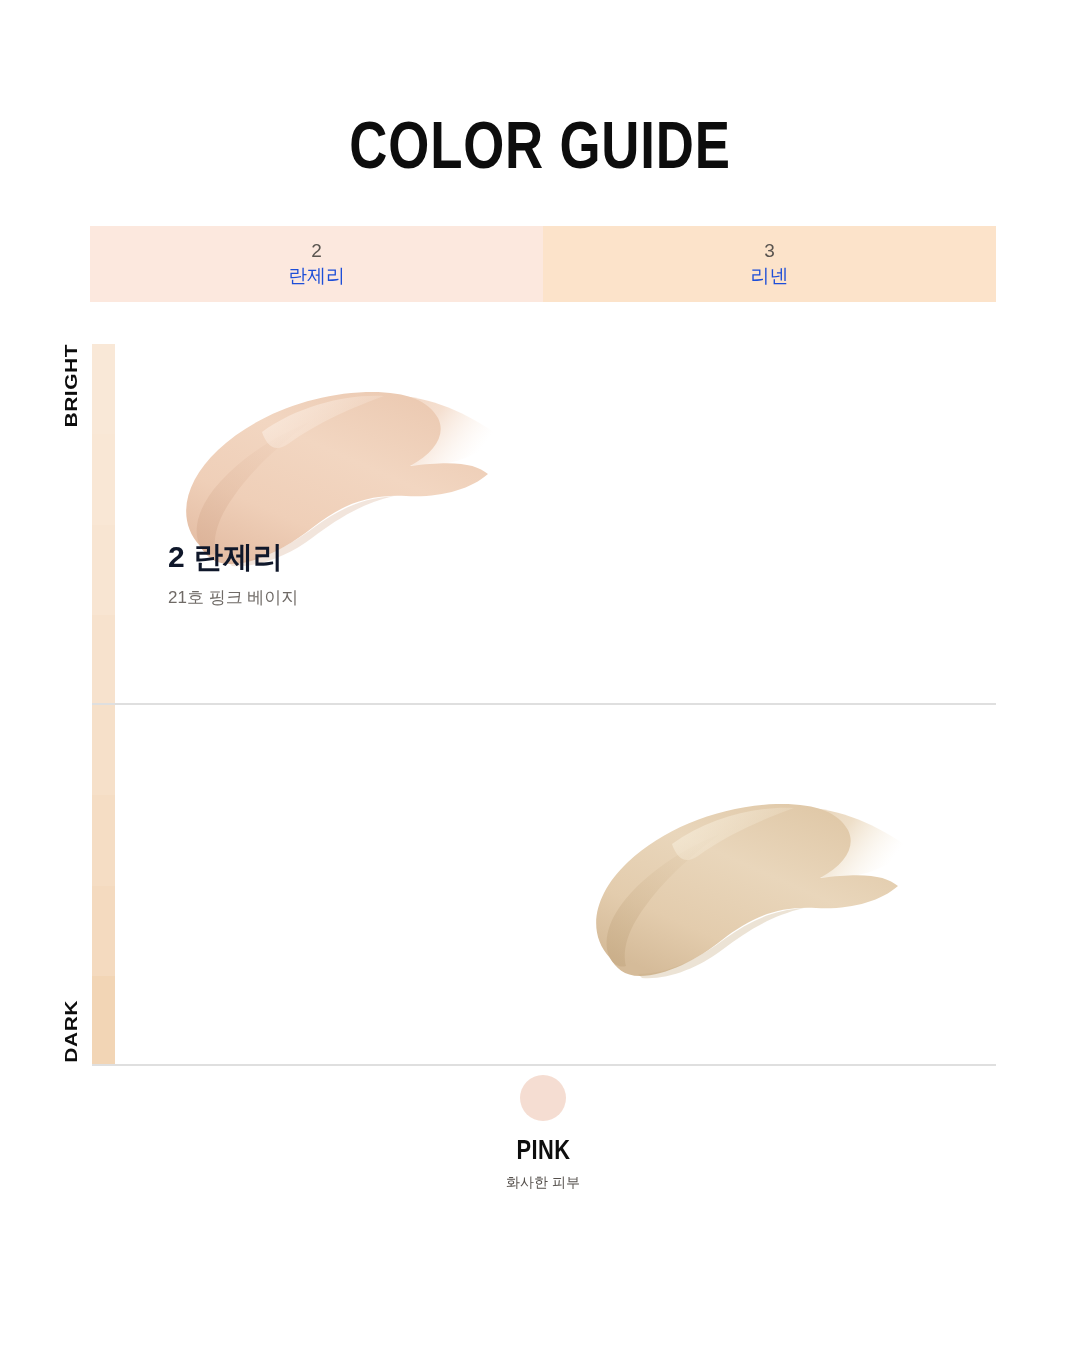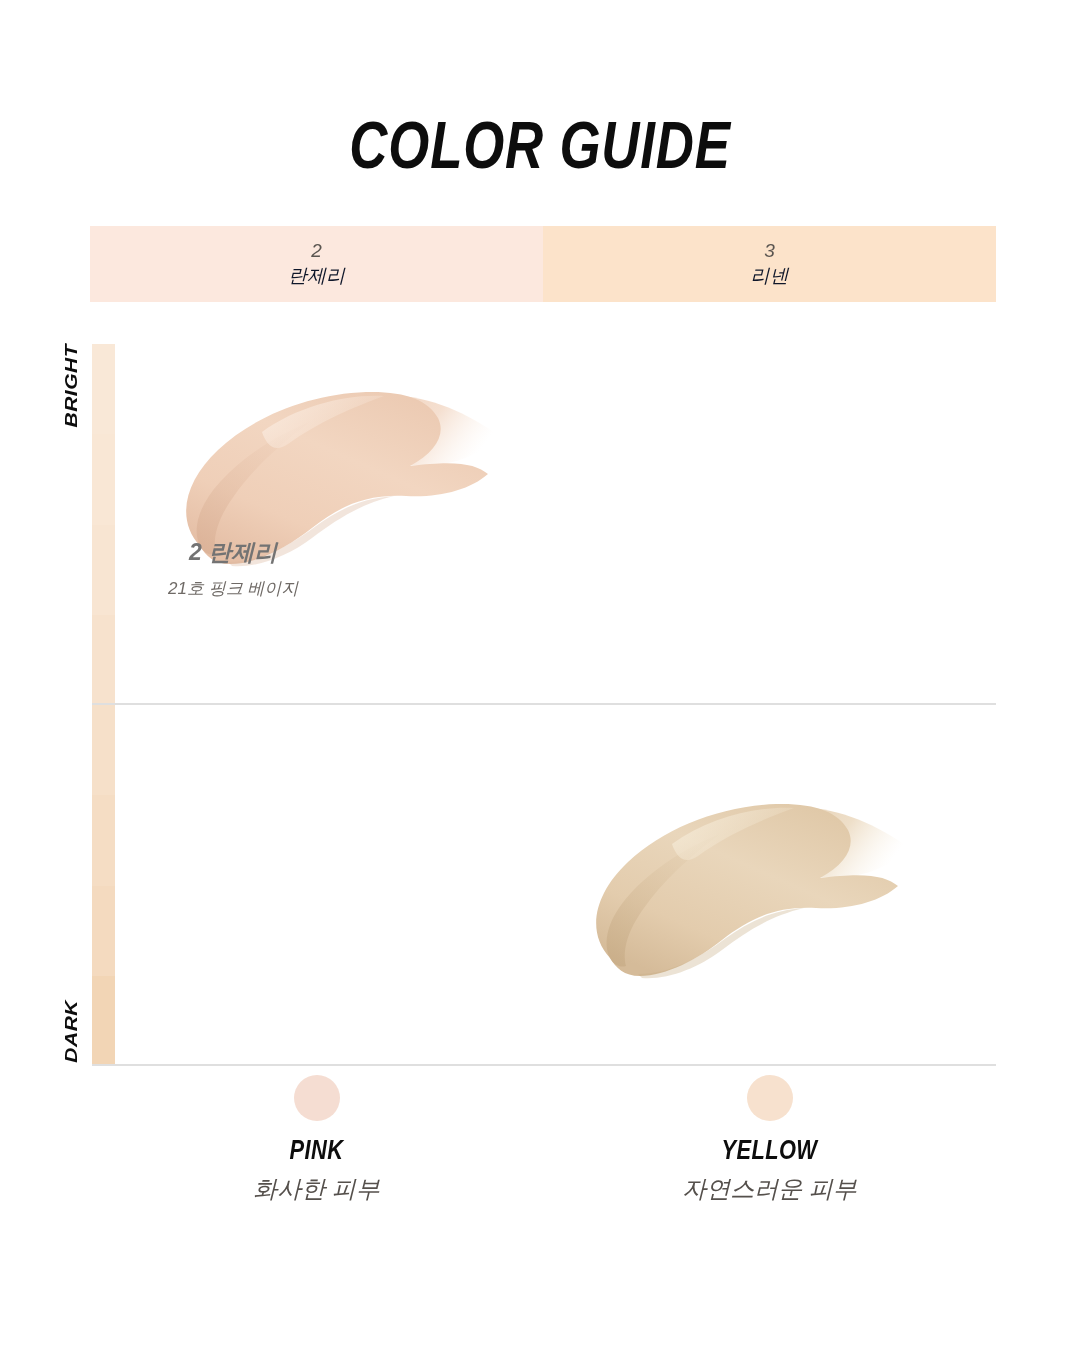--- a/index.html
+++ b/index.html
@@ -2,21 +2,21 @@
 <html><head>
 <meta charset="utf-8">
 <style>
   * { margin:0; padding:0; box-sizing:border-box; }
   html, body {
     width:1080px; height:1350px;
     background:#ffffff;
     font-family:"Liberation Sans", sans-serif;
     overflow:hidden;
   }
-  .page { position:relative; width:1080px; height:1182px; background:#fff;font-style:italic; }
+  .page { position:relative; width:1080px; height:1182px; background:#fff; }
 
   
   .title {
     position:absolute; left:0; top:112px; width:1080px;
     text-align:center;
     font-family:"Liberation Sans", sans-serif;
     font-weight:bold;
     font-size:66px;
     letter-spacing:1px;
     color:#0d0d0d;
@@ -35,21 +35,21 @@
   .header-cell {
     flex:1 1 50%;
     display:flex; flex-direction:column;
     align-items:center; justify-content:center;
     gap:3px;
   }
   .header-cell .num {
     font-size:19px; color:#5a5550; line-height:1.1; font-weight:400;
   }
   .header-cell .kname {
-    font-size:19px; color:#0f172a; line-height:1.15; font-weight:400;
+    font-size:19px; color:#1d4ed8; line-height:1.15; font-weight:400;
   }
 
   
   .axis-label {
     position:absolute;
     font-family:"Liberation Sans", sans-serif;
     font-weight:bold;
     font-size:21px;
     color:#0d0d0d;
     letter-spacing:0.5px;
@@ -76,21 +76,21 @@
 
   
   .swatch-block { position:absolute; }
   .swatch-block.one { left:170px; top:378px; width:400px; height:250px; }
   .swatch-block.two { left:580px; top:790px; width:400px; height:250px; }
 
   .smear { position:absolute; left:0; top:0; width:340px; height:200px; }
 
   .swatch-caption { position:absolute; white-space:nowrap; }
   .swatch-caption .name {
-    font-size:23px; font-weight:bold; color:#737373; line-height:1.25;text-align:center;
+    font-size:30px; font-weight:bold; color:#0f172a; line-height:1.25;
   }
   .swatch-caption .desc {
     font-size:17px; color:#6f6a66; line-height:1.35; margin-top:11px;
   }
   .caption-one { left:168px; top:538px; }
   .caption-two { left:580px; top:920px; }
 
   
   .legend { position:absolute; left:90px; top:1075px; width:906px; height:140px; display:flex; }
   .legend-col {
@@ -101,21 +101,21 @@
     width:46px; height:46px; border-radius:50%;
     margin-bottom:14px;
   }
   .legend-title {
     font-family:"Liberation Sans", sans-serif;
     font-weight:bold; font-size:28px; color:#0d0d0d;
     letter-spacing:0.5px; line-height:1.05;
     transform:scaleX(0.78); transform-origin:center;
   }
   .legend-sub {
-    font-size:24px; color:#55504c; margin-top:10px; line-height:1.25;
+    font-size:14px; color:#55504c; margin-top:10px; line-height:1.25;
   }
 </style>
 </head>
 <body>
 
 <div class="page">
 
   <div class="title">COLOR GUIDE</div>
 
   <div class="header-bar">
@@ -226,20 +226,15 @@
     </svg>
   </div>
 
 
   <div class="legend">
     <div class="legend-col">
       <div class="legend-dot" id="dot0" style="background: rgb(245, 221, 210);"></div>
       <div class="legend-title">PINK</div>
       <div class="legend-sub">화사한 피부</div>
     </div>
-    <div class="legend-col">
-      <div class="legend-dot" id="dot1" style="background: rgb(247, 225, 206);"></div>
-      <div class="legend-title">YELLOW</div>
-      <div class="legend-sub">자연스러운 피부</div>
-    </div>
   </div>
 
 </div>
 
 </body></html>

